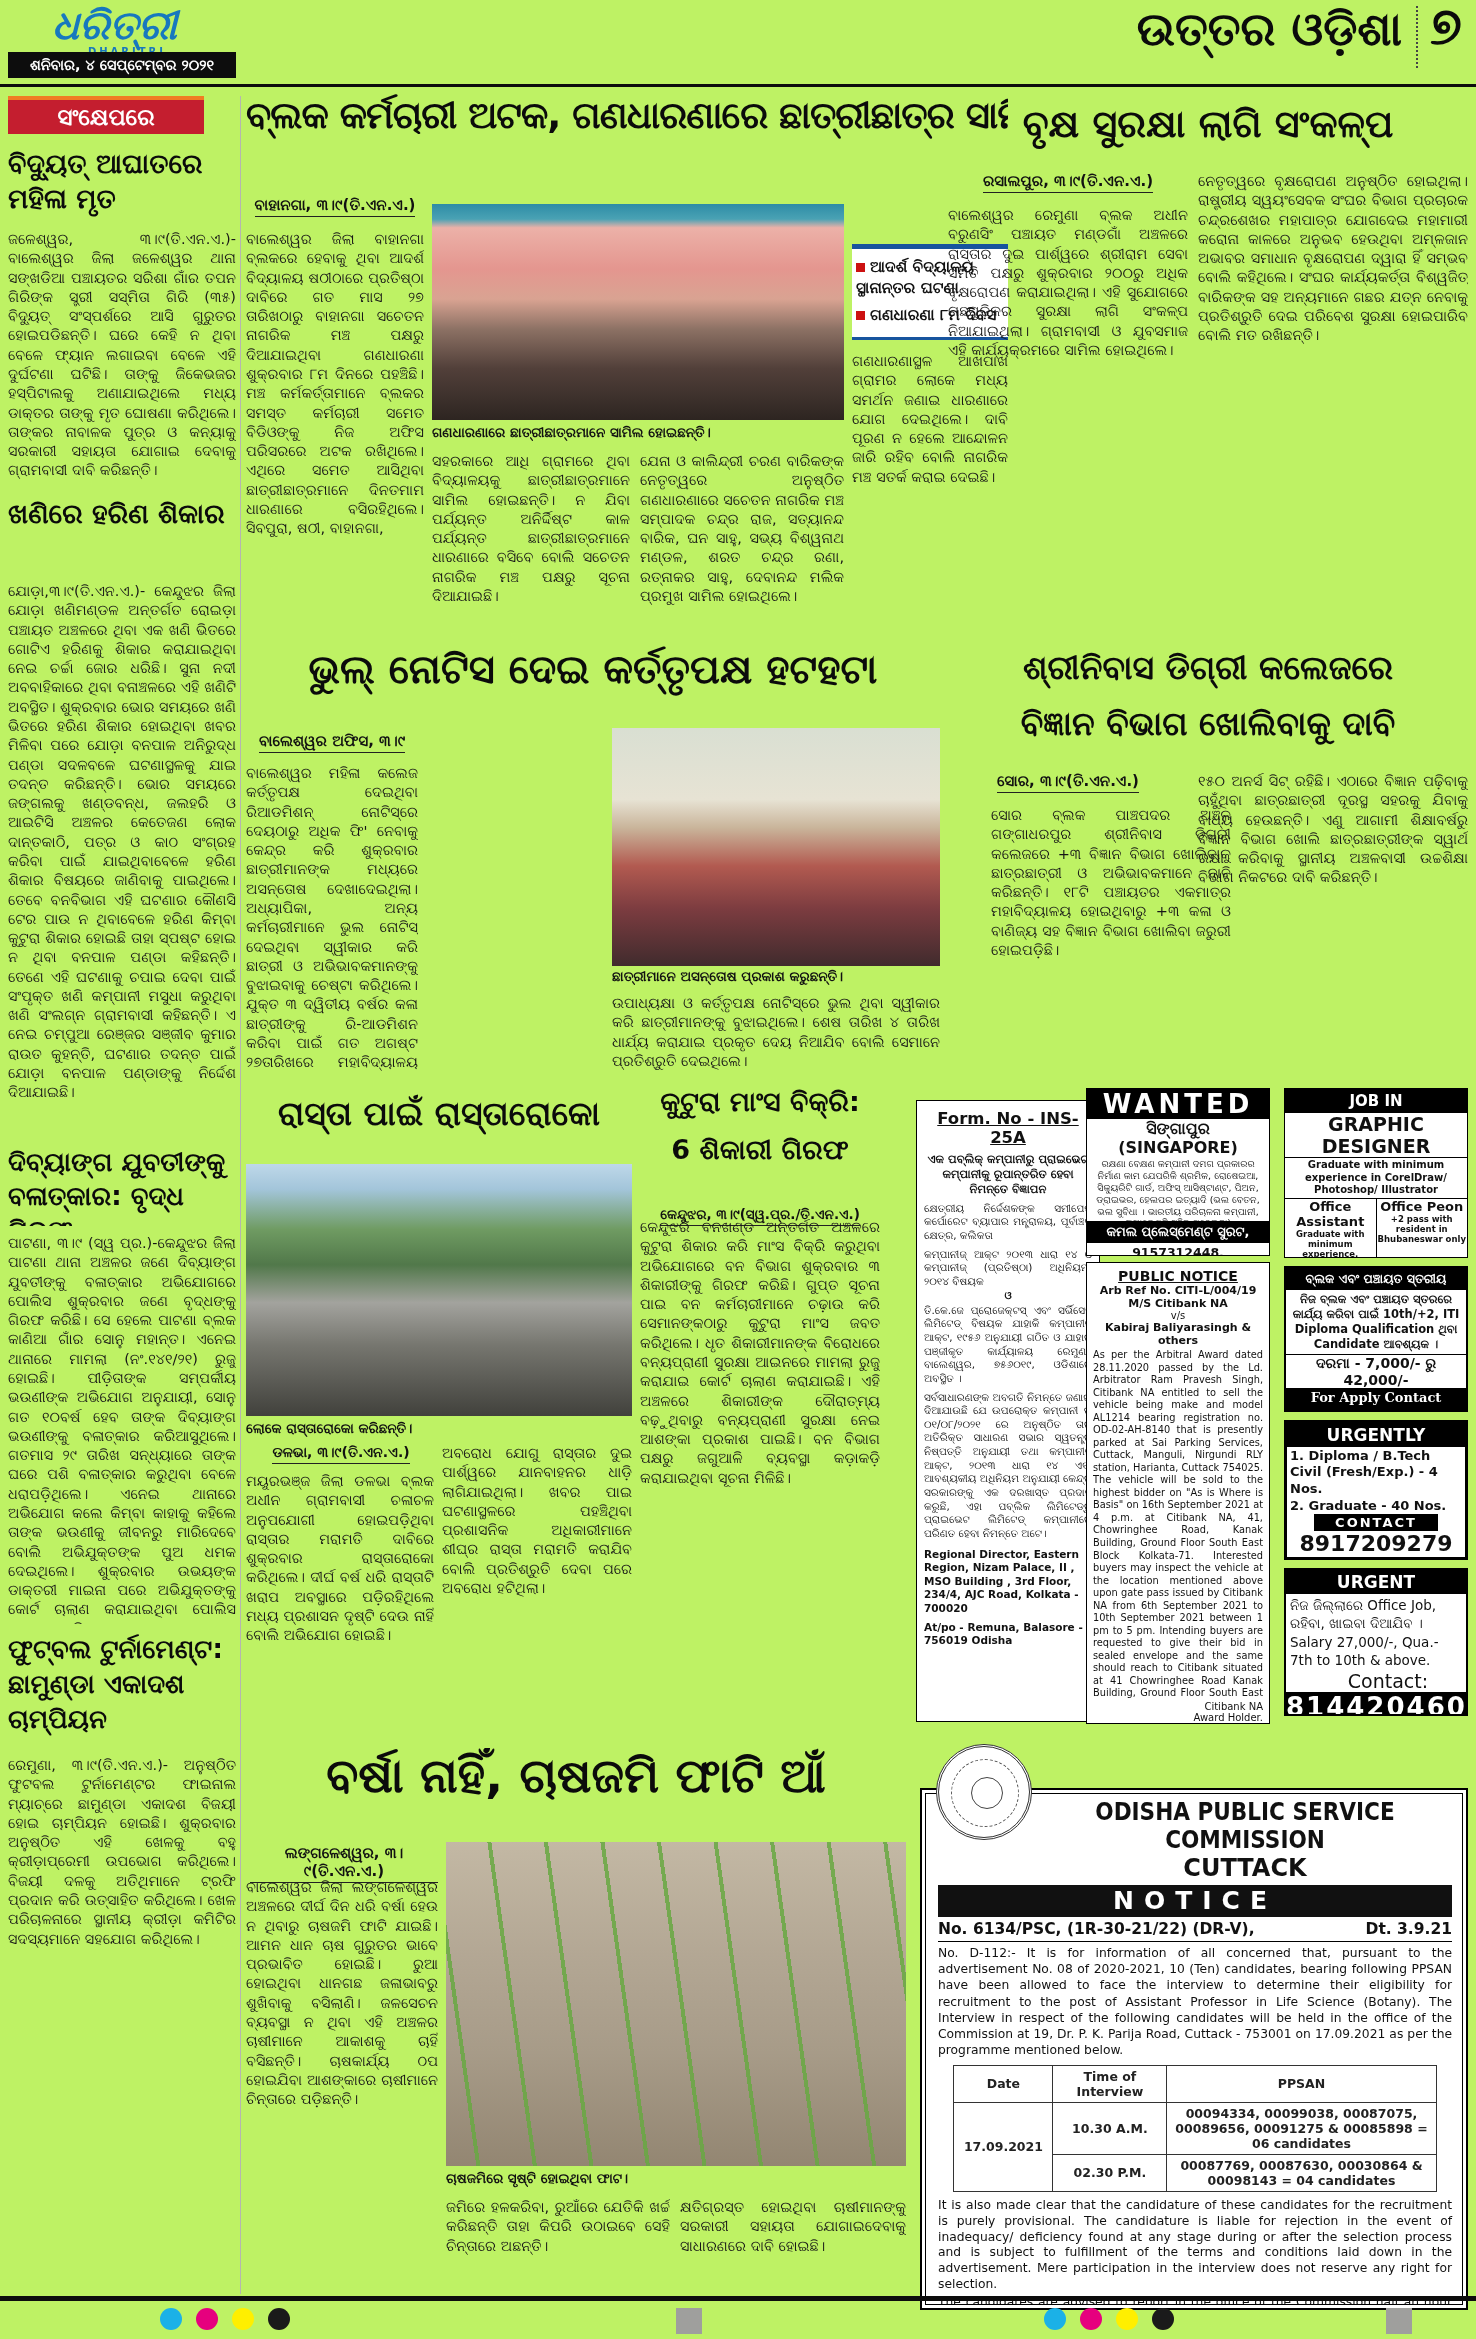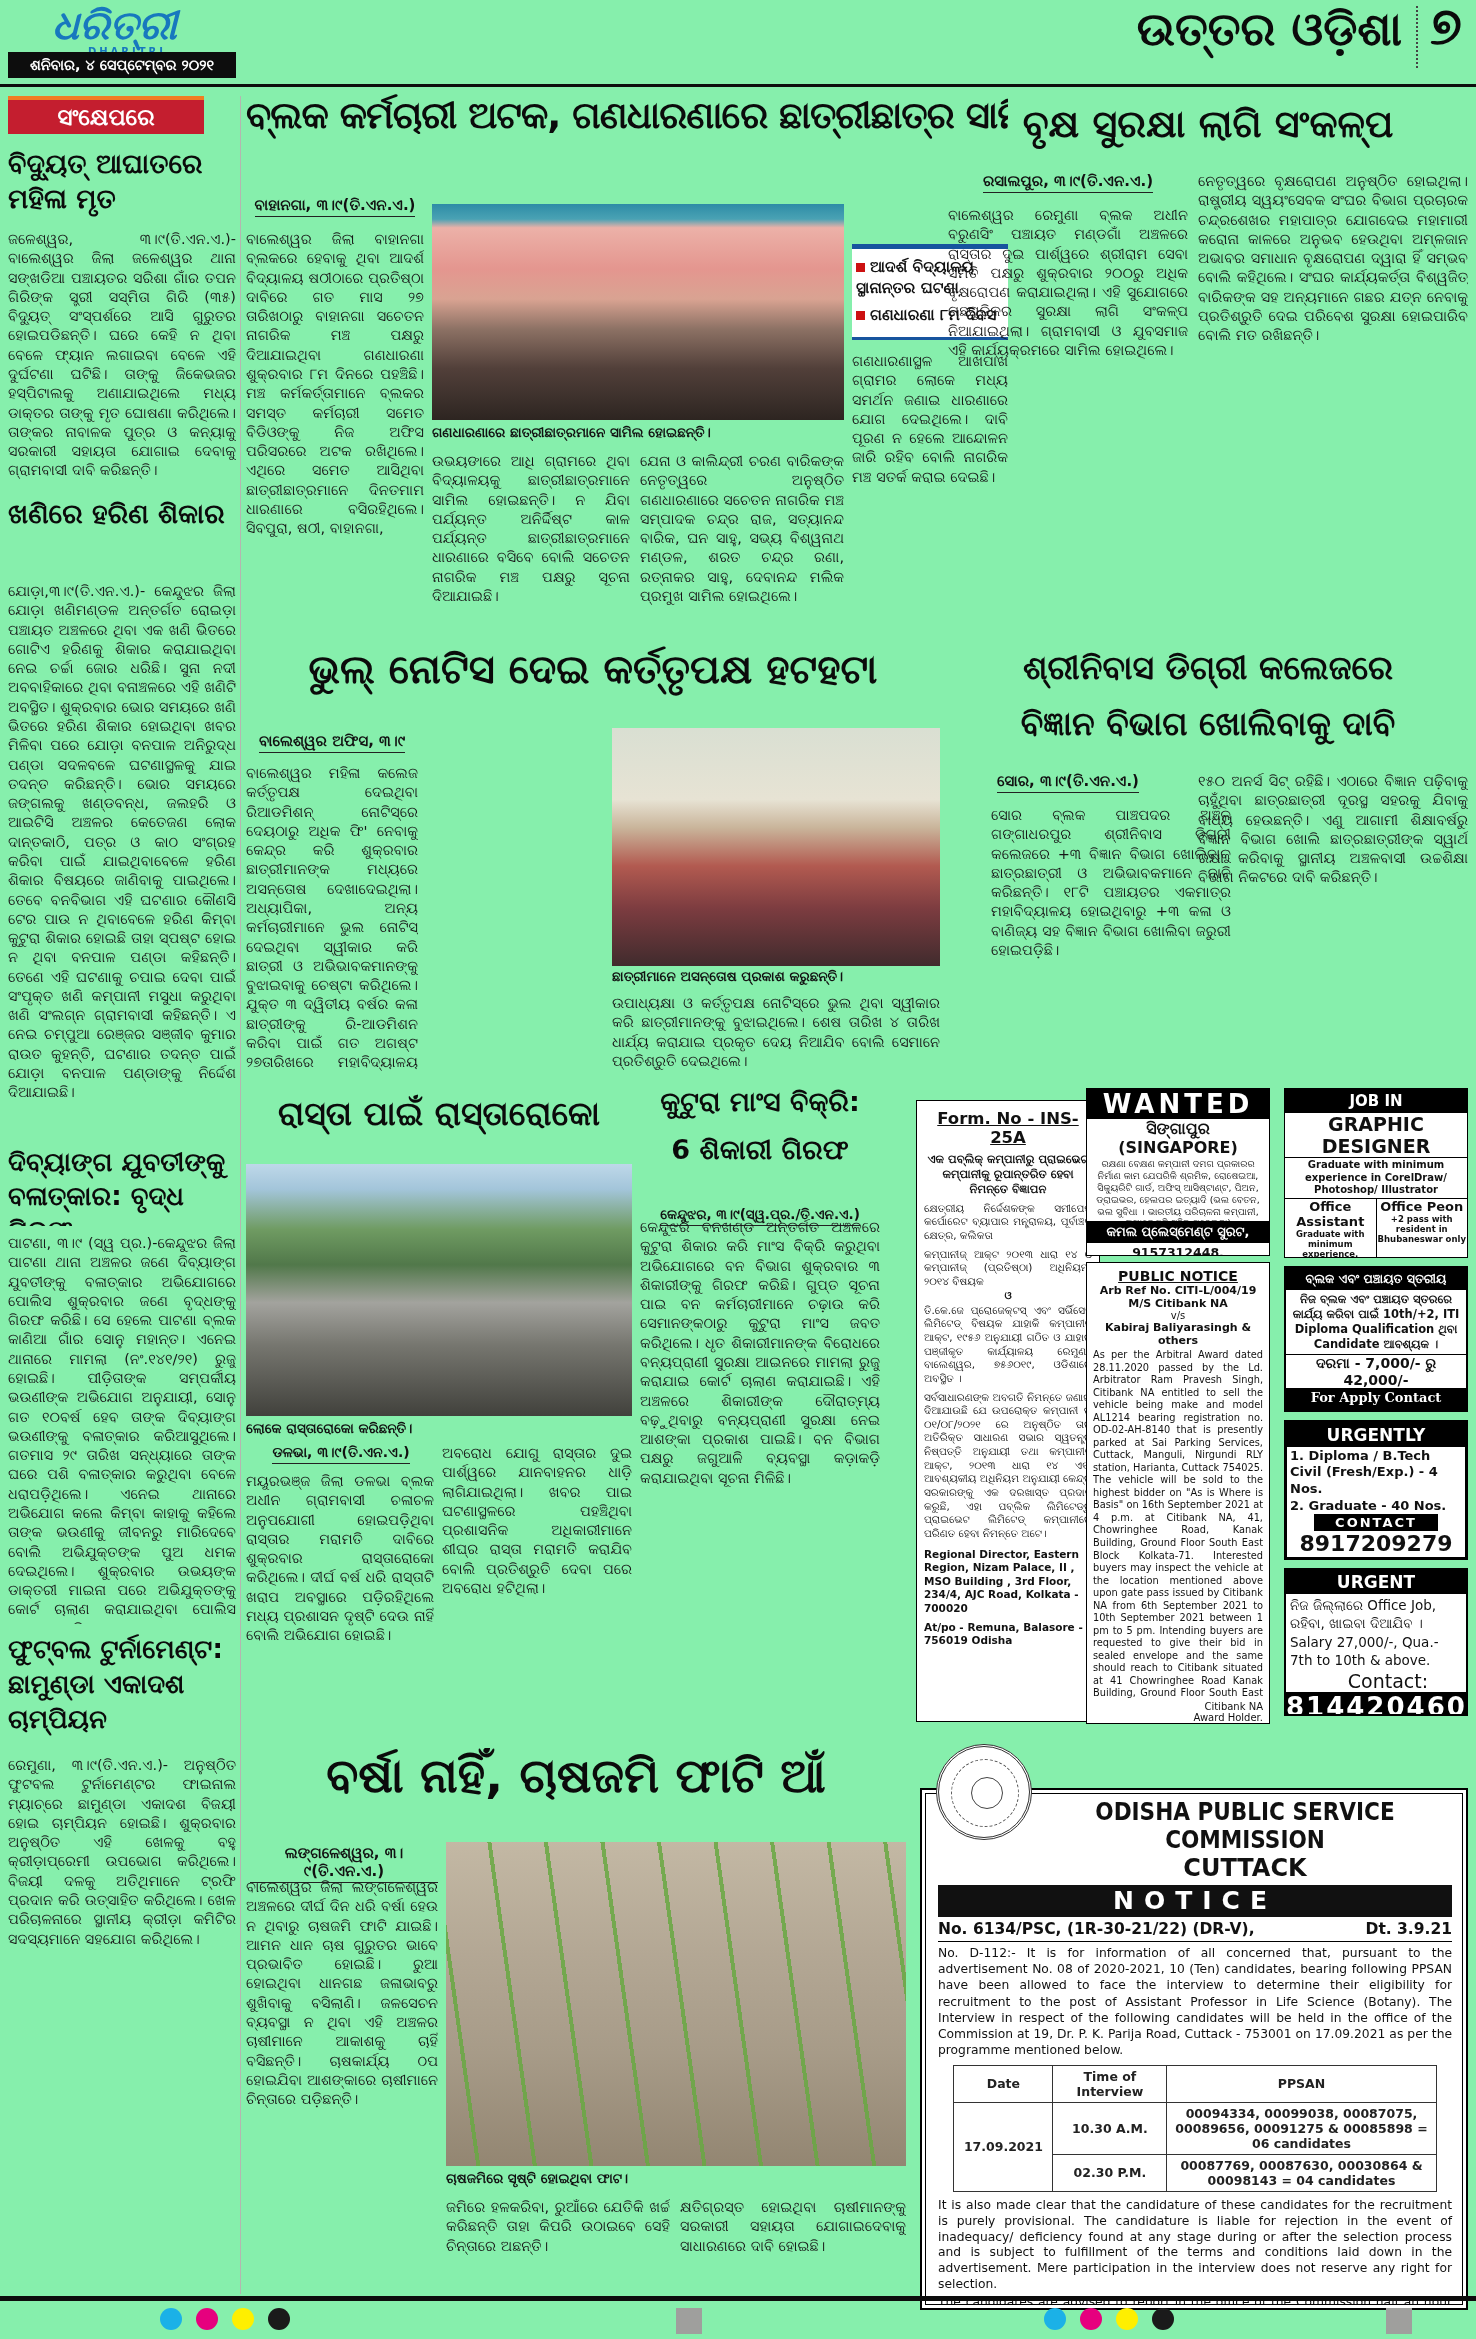--- a/index.html
+++ b/index.html
@@ -1,16 +1,16 @@
 <!DOCTYPE html>
 <html><head>
 <meta charset="utf-8">
 <style>
   html,body{margin:0;padding:0;background:#e8e8e4;}
-  #page{position:relative;width:1476px;height:2339px;background:#86efac;margin:0 auto;
+  #page{position:relative;width:1476px;height:2339px;background:#bef264;margin:0 auto;
         font-family:"DejaVu Sans","Liberation Sans",sans-serif;color:#111;overflow:hidden;}
   .abs{position:absolute;}
   .bodytxt{font-size:14.5px;line-height:1.33;text-align:justify;overflow:hidden;color:#161616;}
   .headline{font-weight:bold;color:#0b0b0b;overflow:hidden;}
   .byline{font-weight:bold;font-size:15px;text-align:center;overflow:hidden;}
   .byline span{display:inline-block;border-bottom:1.5px solid #222;padding-bottom:2px;}
   .caption{font-size:13.5px;font-weight:600;overflow:hidden;}
   .photo{overflow:hidden;}
   .vr{width:1px;background:#b5b5b0;}
   .adbox{border:1.5px solid #000;background:#fff;overflow:hidden;box-sizing:border-box;}
@@ -53,21 +53,21 @@
   <div class="abs headline" style="left:8px;top:1146px;width:228px;height:80px;font-size:26px;line-height:1.3;">ଦିବ୍ୟାଙ୍ଗ ଯୁବତୀଙ୍କୁ ବଳାତ୍କାର: ବୃଦ୍ଧ ଗିରଫ</div>
   <div class="abs bodytxt" style="left:8px;top:1234px;width:228px;height:390px;">ପାଟଣା, ୩।୯ (ସ୍ୱ ପ୍ର.)-କେନ୍ଦୁଝର ଜିଲା ପାଟଣା ଥାନା ଅଞ୍ଚଳର ଜଣେ ଦିବ୍ୟାଙ୍ଗ ଯୁବତୀଙ୍କୁ ବଳାତ୍କାର ଅଭିଯୋଗରେ ପୋଲିସ ଶୁକ୍ରବାର ଜଣେ ବୃଦ୍ଧଙ୍କୁ ଗିରଫ କରିଛି। ସେ ହେଲେ ପାଟଣା ବ୍ଲକ କାଣିଆ ଗାଁର ସୋନୁ ମହାନ୍ତ। ଏନେଇ ଥାନାରେ ମାମଲା (ନଂ.୧୪୧/୨୧) ରୁଜୁ ହୋଇଛି। ପୀଡ଼ିତାଙ୍କ ସମ୍ପର୍କୀୟ ଭଉଣୀଙ୍କ ଅଭିଯୋଗ ଅନୁଯାୟୀ, ସୋନୁ ଗତ ୧୦ବର୍ଷ ହେବ ତାଙ୍କ ଦିବ୍ୟାଙ୍ଗ ଭଉଣୀଙ୍କୁ ବଳାତ୍କାର କରିଆସୁଥିଲେ। ଗତମାସ ୨୯ ତାରିଖ ସନ୍ଧ୍ୟାରେ ତାଙ୍କ ଘରେ ପଶି ବଳାତ୍କାର କରୁଥିବା ବେଳେ ଧରାପଡ଼ିଥିଲେ। ଏନେଇ ଥାନାରେ ଅଭିଯୋଗ କଲେ କିମ୍ବା କାହାକୁ କହିଲେ ତାଙ୍କ ଭଉଣୀକୁ ଜୀବନରୁ ମାରିଦେବେ ବୋଲି ଅଭିଯୁକ୍ତଙ୍କ ପୁଅ ଧମକ ଦେଇଥିଲେ। ଶୁକ୍ରବାର ଉଭୟଙ୍କ ଡାକ୍ତରୀ ମାଇନା ପରେ ଅଭିଯୁକ୍ତଙ୍କୁ କୋର୍ଟ ଚାଲାଣ କରାଯାଇଥିବା ପୋଲିସ ସୂଚନା ଦେଇଛି।</div>
   <div class="abs headline" style="left:8px;top:1632px;width:228px;height:116px;font-size:26px;line-height:1.35;">ଫୁଟ୍‌ବଲ ଟୁର୍ନାମେଣ୍ଟ: ଛାମୁଣ୍ଡା ଏକାଦଶ ଚାମ୍ପିୟନ</div>
   <div class="abs bodytxt" style="left:8px;top:1756px;width:228px;height:534px;">ରେମୁଣା, ୩।୯(ତି.ଏନ.ଏ.)- ଅନୁଷ୍ଠିତ ଫୁଟବଲ ଟୁର୍ନାମେଣ୍ଟର ଫାଇନାଲ ମ୍ୟାଚ୍‌ରେ ଛାମୁଣ୍ଡା ଏକାଦଶ ବିଜୟୀ ହୋଇ ଚାମ୍ପିୟନ ହୋଇଛି। ଶୁକ୍ରବାର ଅନୁଷ୍ଠିତ ଏହି ଖେଳକୁ ବହୁ କ୍ରୀଡ଼ାପ୍ରେମୀ ଉପଭୋଗ କରିଥିଲେ। ବିଜୟୀ ଦଳକୁ ଅତିଥିମାନେ ଟ୍ରଫି ପ୍ରଦାନ କରି ଉତ୍ସାହିତ କରିଥିଲେ। ଖେଳ ପରିଚାଳନାରେ ସ୍ଥାନୀୟ କ୍ରୀଡ଼ା କମିଟିର ସଦସ୍ୟମାନେ ସହଯୋଗ କରିଥିଲେ।</div>
 
   <div class="abs headline" style="left:246px;top:94px;width:762px;height:80px;font-size:37px;letter-spacing:-1px;white-space:nowrap;">ବ୍ଲକ କର୍ମଚାରୀ ଅଟକ, ଗଣଧାରଣାରେ ଛାତ୍ରୀଛାତ୍ର ସାମିଲ</div>
   <div class="abs byline" style="left:246px;top:196px;width:178px;"><span>ବାହାନଗା, ୩।୯(ତି.ଏନ.ଏ.)</span></div>
   <div class="abs bodytxt" style="left:246px;top:230px;width:178px;height:412px;">ବାଲେଶ୍ୱର ଜିଲା ବାହାନଗା ବ୍ଲକରେ ହେବାକୁ ଥିବା ଆଦର୍ଶ ବିଦ୍ୟାଳୟ ଷଠୀଠାରେ ପ୍ରତିଷ୍ଠା ଦାବିରେ ଗତ ମାସ ୨୭ ତାରିଖଠାରୁ ବାହାନଗା ସଚେତନ ନାଗରିକ ମଞ୍ଚ ପକ୍ଷରୁ ଦିଆଯାଇଥିବା ଗଣଧାରଣା ଶୁକ୍ରବାର ୮ମ ଦିନରେ ପହଞ୍ଚିଛି। ମଞ୍ଚ କର୍ମକର୍ତ୍ତାମାନେ ବ୍ଲକର ସମସ୍ତ କର୍ମଚାରୀ ସମେତ ବିଡିଓଙ୍କୁ ନିଜ ଅଫିସ ପରିସରରେ ଅଟକ ରଖିଥିଲେ। ଏଥିରେ ସମେତ ଆସିଥିବା ଛାତ୍ରୀଛାତ୍ରମାନେ ଦିନତମାମ ଧାରଣାରେ ବସିରହିଥିଲେ। ସିବପୁରା, ଷଠୀ, ବାହାନଗା,</div>
   <div class="abs photo photoA" style="left:432px;top:204px;width:412px;height:216px;"></div>
   <div class="abs caption" style="left:432px;top:424px;width:412px;height:22px;">ଗଣଧାରଣାରେ ଛାତ୍ରୀଛାତ୍ରମାନେ ସାମିଲ ହୋଇଛନ୍ତି।</div>
-  <div class="abs bodytxt" style="left:432px;top:452px;width:198px;height:190px;">ଉଭୟଙାରେ ଆଧି ଗ୍ରାମରେ ଥିବା ବିଦ୍ୟାଳୟକୁ ଛାତ୍ରୀଛାତ୍ରମାନେ ସାମିଲ ହୋଇଛନ୍ତି। ନ ଯିବା ପର୍ଯ୍ୟନ୍ତ ଅନିର୍ଦ୍ଦିଷ୍ଟ କାଳ ପର୍ଯ୍ୟନ୍ତ ଛାତ୍ରୀଛାତ୍ରମାନେ ଧାରଣାରେ ବସିବେ ବୋଲି ସଚେତନ ନାଗରିକ ମଞ୍ଚ ପକ୍ଷରୁ ସୂଚନା ଦିଆଯାଇଛି।</div>
+  <div class="abs bodytxt" style="left:432px;top:452px;width:198px;height:190px;">ସହରକାରେ ଆଧି ଗ୍ରାମରେ ଥିବା ବିଦ୍ୟାଳୟକୁ ଛାତ୍ରୀଛାତ୍ରମାନେ ସାମିଲ ହୋଇଛନ୍ତି। ନ ଯିବା ପର୍ଯ୍ୟନ୍ତ ଅନିର୍ଦ୍ଦିଷ୍ଟ କାଳ ପର୍ଯ୍ୟନ୍ତ ଛାତ୍ରୀଛାତ୍ରମାନେ ଧାରଣାରେ ବସିବେ ବୋଲି ସଚେତନ ନାଗରିକ ମଞ୍ଚ ପକ୍ଷରୁ ସୂଚନା ଦିଆଯାଇଛି।</div>
   <div class="abs bodytxt" style="left:640px;top:452px;width:204px;height:190px;">ଯେନା ଓ କାଲିନ୍ଦ୍ରୀ ଚରଣ ବାରିକଙ୍କ ନେତୃତ୍ୱରେ ଅନୁଷ୍ଠିତ ଗଣଧାରଣାରେ ସଚେତନ ନାଗରିକ ମଞ୍ଚ ସମ୍ପାଦକ ଚନ୍ଦ୍ର ରାଜ, ସତ୍ୟାନନ୍ଦ ବାରିକ, ଘନ ସାହୁ, ସଭ୍ୟ ବିଶ୍ୱନାଥ ମଣ୍ଡଳ, ଶରତ ଚନ୍ଦ୍ର ରଣା, ରତ୍ନାକର ସାହୁ, ଦେବାନନ୍ଦ ମଲିକ ପ୍ରମୁଖ ସାମିଲ ହୋଇଥିଲେ।</div>
   <div class="abs bluebox" style="left:852px;top:244px;width:156px;height:96px;">
     <div class="item"><span class="bullet"></span><span>ଆଦର୍ଶ ବିଦ୍ୟାଳୟ ସ୍ଥାନାନ୍ତର ଘଟଣା</span></div>
     <div class="item"><span class="bullet"></span><span>ଗଣଧାରଣା ୮ମ ଦିବସ</span></div>
   </div>
   <div class="abs bodytxt" style="left:852px;top:352px;width:156px;height:290px;">ଗଣଧାରଣାସ୍ଥଳ ଆଖପାଖ ଗ୍ରାମର ଲୋକେ ମଧ୍ୟ ସମର୍ଥନ ଜଣାଇ ଧାରଣାରେ ଯୋଗ ଦେଇଥିଲେ। ଦାବି ପୂରଣ ନ ହେଲେ ଆନ୍ଦୋଳନ ଜାରି ରହିବ ବୋଲି ନାଗରିକ ମଞ୍ଚ ସତର୍କ କରାଇ ଦେଇଛି।</div>
 
   <div class="abs headline" style="left:948px;top:102px;width:520px;height:64px;font-size:38px;text-align:center;white-space:nowrap;">ବୃକ୍ଷ ସୁରକ୍ଷା ଲାଗି ସଂକଳ୍ପ</div>
   <div class="abs byline" style="left:948px;top:172px;width:240px;"><span>ରସାଲପୁର, ୩।୯(ତି.ଏନ.ଏ.)</span></div>
   <div class="abs bodytxt" style="left:948px;top:206px;width:240px;height:406px;">ବାଲେଶ୍ୱର ରେମୁଣା ବ୍ଲକ ଅଧୀନ ବରୁଣସିଂ ପଞ୍ଚାୟତ ମଣ୍ଡଗାଁ ଅଞ୍ଚଳରେ ରାସ୍ତାର ଦୁଇ ପାର୍ଶ୍ୱରେ ଶ୍ରୀରାମ ସେବା ସମିତି ପକ୍ଷରୁ ଶୁକ୍ରବାର ୨୦୦ରୁ ଅଧିକ ବୃକ୍ଷରୋପଣ କରାଯାଇଥିଲା। ଏହି ସୁଯୋଗରେ ଗଛଗୁଡ଼ିକର ସୁରକ୍ଷା ଲାଗି ସଂକଳ୍ପ ନିଆଯାଇଥିଲା। ଗ୍ରାମବାସୀ ଓ ଯୁବସମାଜ ଏହି କାର୍ଯ୍ୟକ୍ରମରେ ସାମିଲ ହୋଇଥିଲେ।</div>

